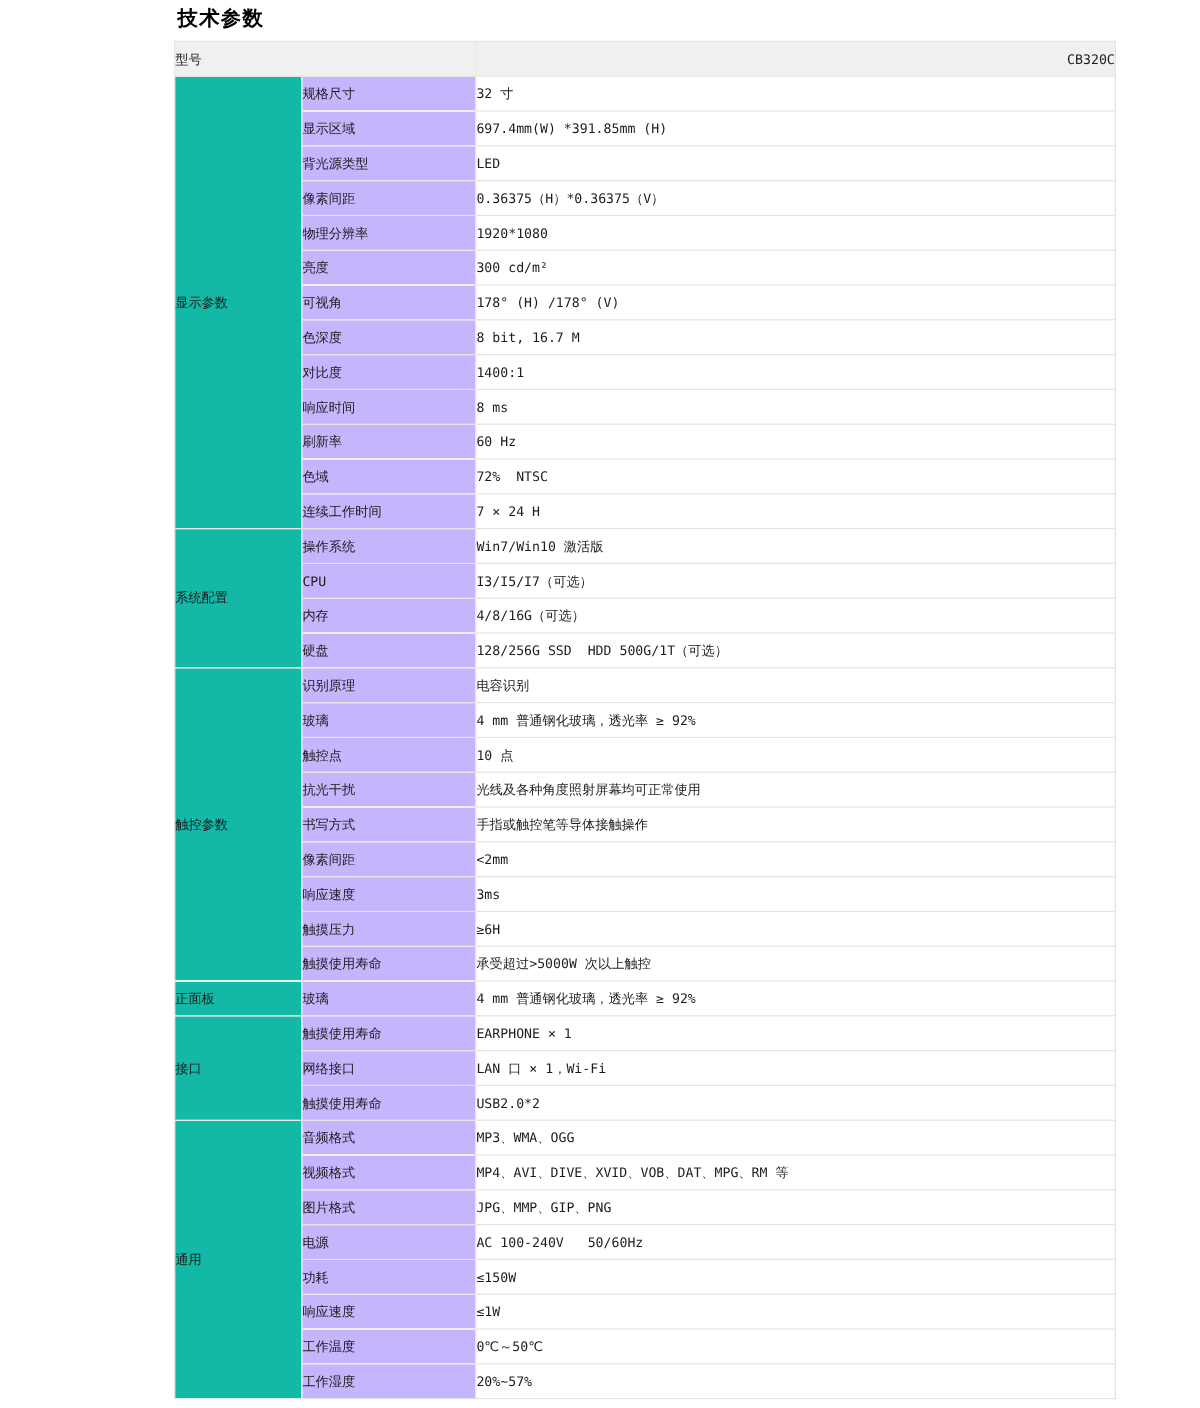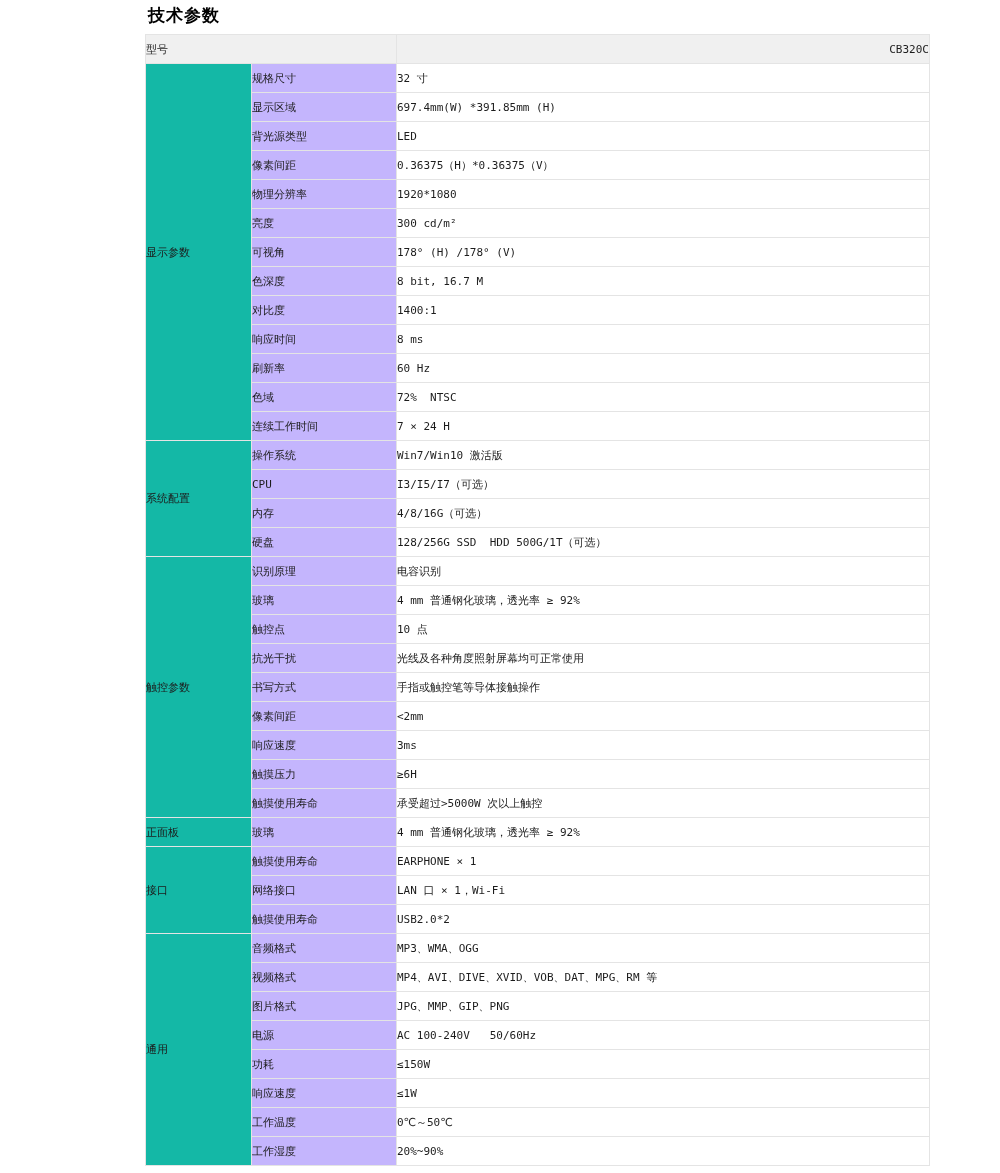--- a/index.html
+++ b/index.html
@@ -221,18 +221,18 @@
           <tr>
             <td class="c2">响应速度</td>
             <td class="c3">≤1W</td>
           </tr>
           <tr>
             <td class="c2">工作温度</td>
             <td class="c3">0℃～50℃</td>
           </tr>
           <tr>
             <td class="c2">工作湿度</td>
-            <td class="c3">20%~90%</td>
+            <td class="c3">20%~57%</td>
           </tr>
         </tbody>
     </table>
   </div>
 </div>
 
 </body></html>

